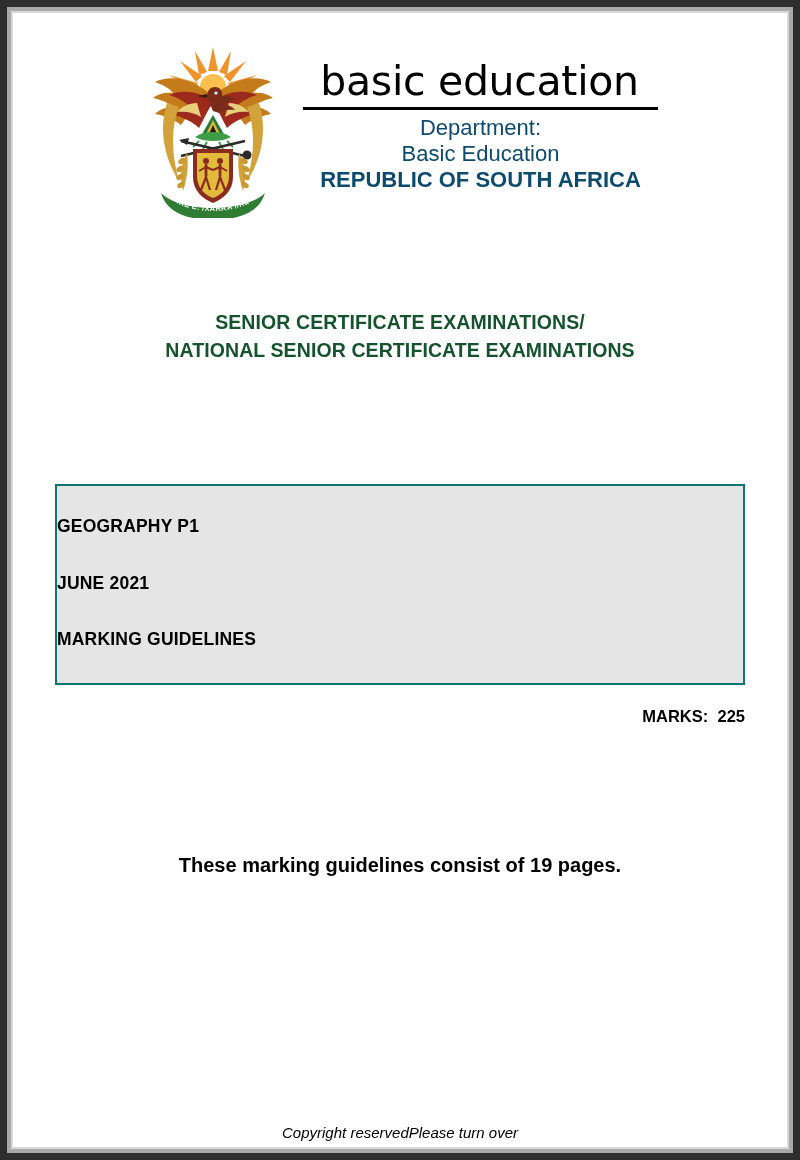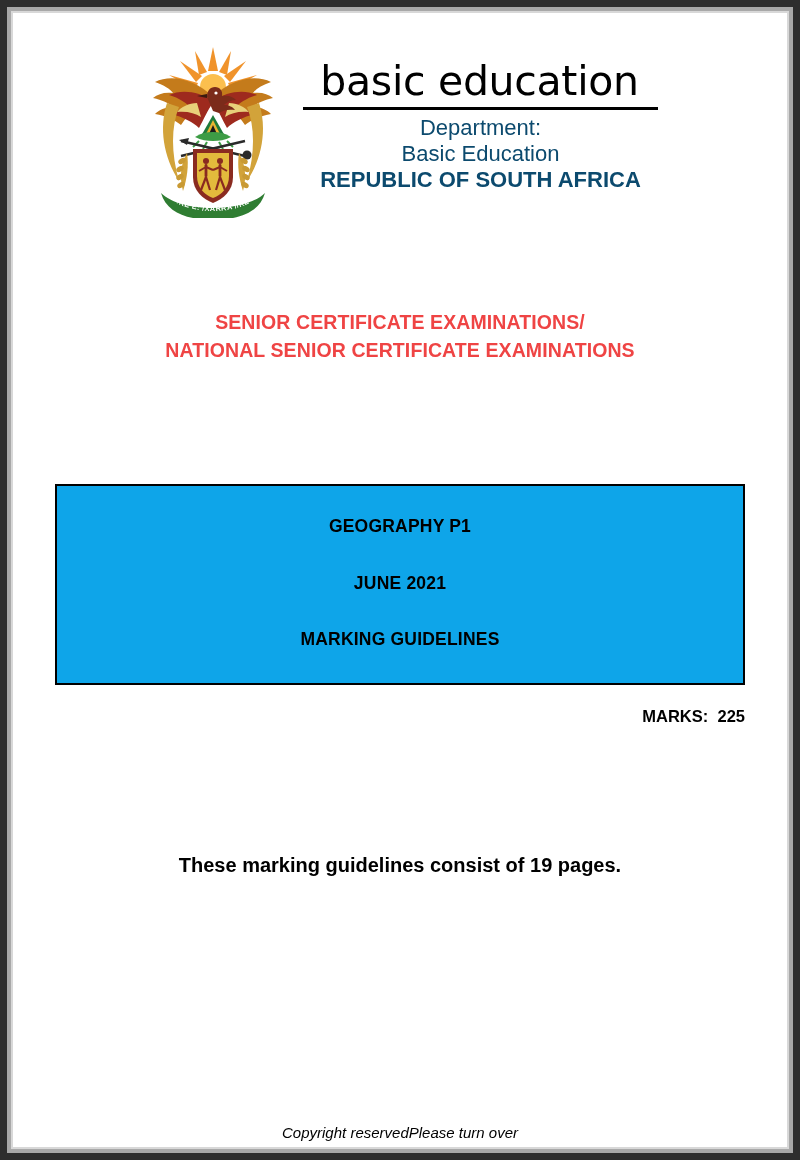--- a/index.html
+++ b/index.html
@@ -93,31 +93,30 @@
     font-weight: 700;
   }
 
   
   .exam-title {
     margin-top: 88px;
     text-align: center;
     font-size: 19.5px;
     font-weight: 700;
     line-height: 1.42;
-    color: #ef4444;
+    color: #14532d;
     letter-spacing: 0.1px;
   }
 
   
   .subject-box {
     margin: 120px 18px 0 18px;
-    border: 2px solid #000000;
-    background: #0ea5e9;
+    border: 2px solid #0f766e;
+    background: #e5e5e5;
     padding: 32px 0 34px 0;
-    text-align: center;
   }
 
   .subject-box-line {
     font-size: 17.5px;
     font-weight: 700;
     color: #000000;
     line-height: 1;
     letter-spacing: 0.2px;
   }
 

